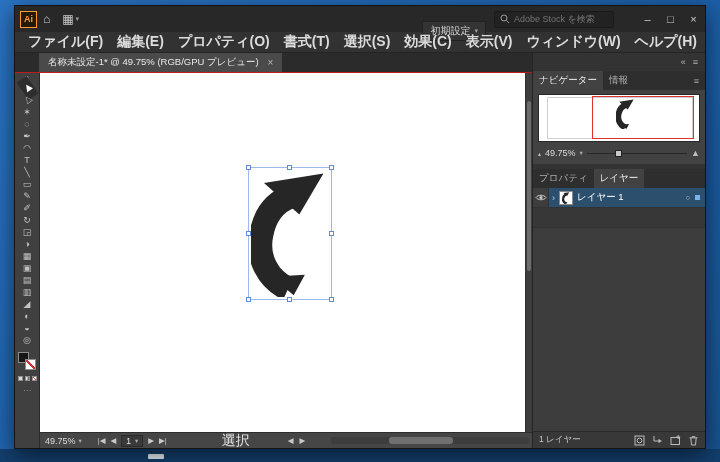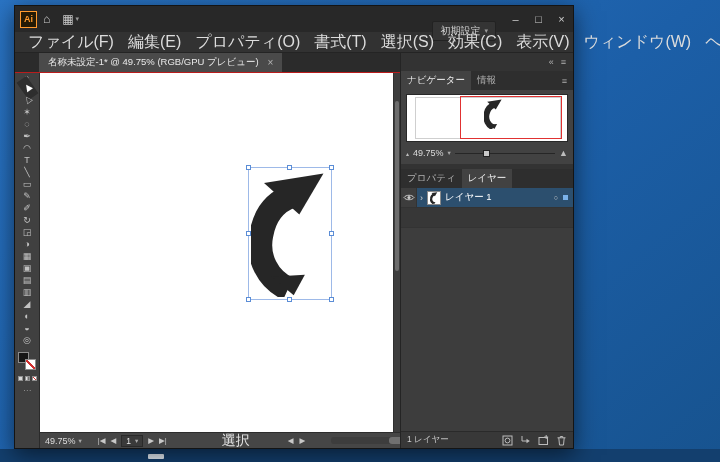--- a/index.html
+++ b/index.html
@@ -9,21 +9,21 @@
     background:linear-gradient(140deg,#2a74c4 0%,#1c5fa8 55%,#17538f 100%);
     position:relative;
     color:#ddd;
   }
   
   .taskbar { position:absolute; left:0; right:0; bottom:0; height:13px; background:#133f6e; }
   .task-indicator { position:absolute; left:148px; bottom:3px; width:16px; height:5px; background:#eaf2fa; border-radius:1px; }
 
   
   .window {
-    position:absolute; left:14px; top:5px; width:560px; height:444px;
+    position:absolute; left:14px; top:5px; width:692px; height:444px;
     background:#701a75; border:1px solid #141414;
     box-shadow:0 6px 22px rgba(0,0,0,.55);
   }
 
   
   .titlebar { height:26px; background:#282828; display:flex; align-items:center; padding:0 0 0 5px; }
   .ai-logo { width:17px; height:17px; background:#241a05; border:1px solid #ff9a2e; color:#ff9a2e;
              font-size:9px; font-weight:bold; display:flex; align-items:center; justify-content:center; }
   .tb-icon { color:#c9c9c9; font-size:12px; padding:0 6px; }
   .tb-chev { color:#9a9a9a; font-size:7px; margin-left:-4px; }
@@ -34,21 +34,21 @@
   .searchbox { display:flex; align-items:center; gap:4px; width:120px; height:17px;
                background:#222; border:1px solid #1a1a1a; border-radius:2px; padding:0 5px; margin-right:22px; }
   .searchbox input { flex:1; background:transparent; border:none; outline:none;
                      color:#9a9a9a; font-size:9px; font-family:inherit; width:90px; }
   .win-controls { display:flex; height:26px; }
   .win-btn { width:23px; display:flex; align-items:center; justify-content:center; font-size:11px; color:#cfcfcf; }
 
   
   .menubar { height:21px; background:#323232; border-bottom:1px solid #242424;
              display:flex; align-items:center; padding-left:6px; }
-  .menu-item { font-size:16px; color:#dcdcdc; padding:0 7px; white-space:nowrap; }
+  .menu-item { font-size:14px; color:#dcdcdc; padding:0 7px; white-space:nowrap;font-weight:bold; }
 
   
   .main { position:absolute; top:47px; left:0; right:0; bottom:0; }
   .left-area { position:absolute; left:0; right:173px; top:0; bottom:0; }
 
   
   .tabstrip { height:20px; background:#2b2b2b; border-bottom:1px solid #b91c1c; display:flex; }
   .doc-tab { margin-left:24px; background:#4a4a4a; display:flex; align-items:center; gap:9px;
              padding:0 9px; font-size:9.5px; color:#e9e9e9; white-space:nowrap; }
   .doc-tab .close { color:#b5b5b5; font-size:10px; }
@@ -157,20 +157,27 @@
 
   <div class="titlebar">
     <div class="ai-logo">Ai</div>
     <span class="tb-icon">⌂</span>
     <span class="tb-icon">▦</span>
     <span class="tb-chev">▾</span>
     <div class="tb-spacer"></div>
     <div class="workspace">
       <span>初期設定</span>
       <span class="chev">▾</span>
+    </div>
+    <div class="searchbox">
+      <svg class="icon" width="10" height="10" viewBox="0 0 10 10">
+        <circle cx="4" cy="4" r="3" fill="none" stroke="#9a9a9a"></circle>
+        <line x1="6.3" y1="6.3" x2="9" y2="9" stroke="#9a9a9a"></line>
+      </svg>
+      <input type="text" placeholder="Adobe Stock を検索" style="">
     </div>
     <div class="win-controls">
       <span class="win-btn">–</span>
       <span class="win-btn">□</span>
       <span class="win-btn close">×</span>
     </div>
   </div>
 
   <div class="menubar">
     <span class="menu-item">ファイル(F)</span>

